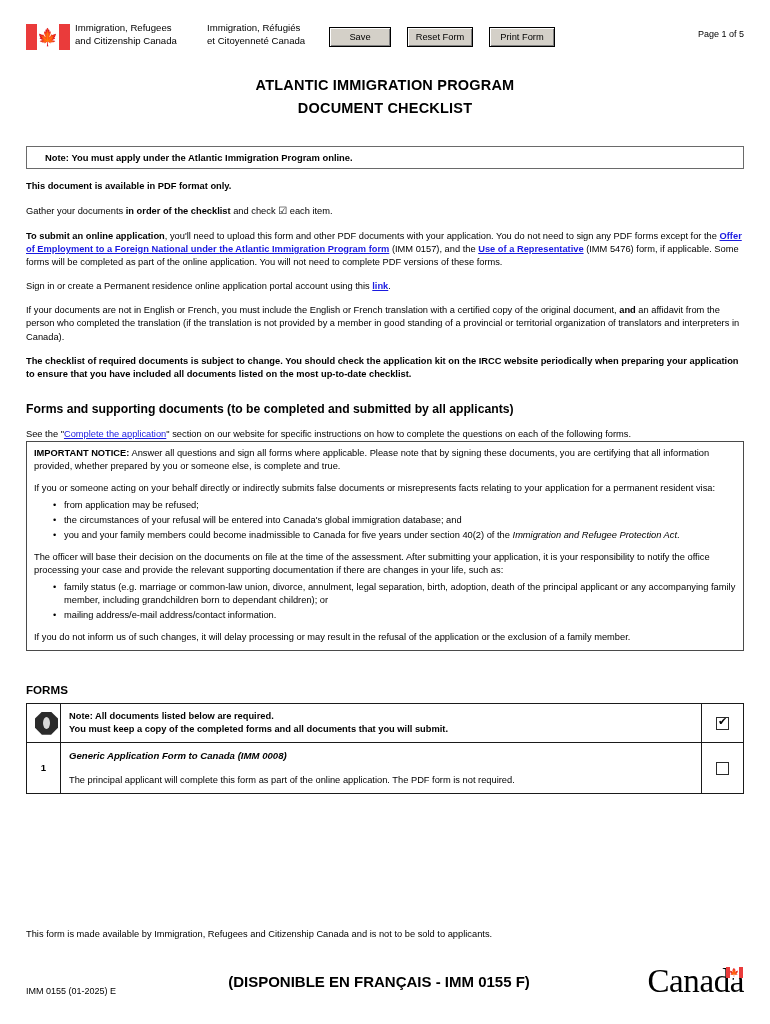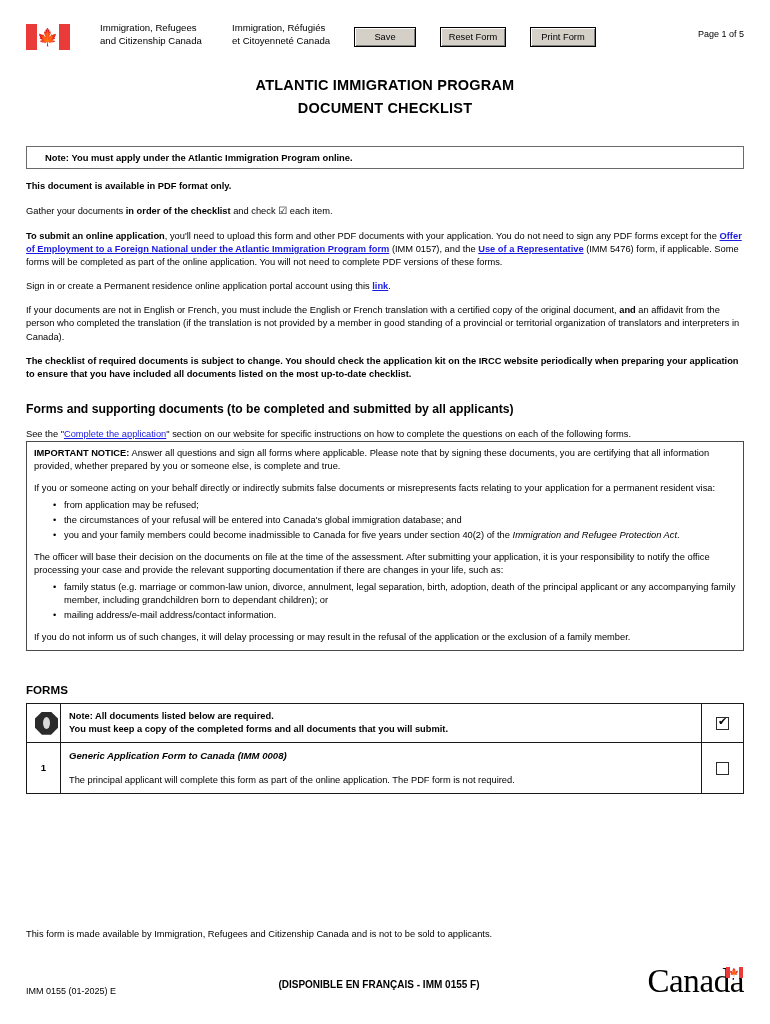--- a/index.html
+++ b/index.html
@@ -17,23 +17,23 @@
 
   
   .hdr { display: flex; align-items: flex-start; padding-top: 22px; height: 58px; }
   .flag { width: 44px; height: 26px; position: relative; flex: 0 0 auto; margin-top: 2px; }
   .flag .bar { position: absolute; top: 0; width: 11px; height: 26px; background: #ea3b3b; }
   .flag .bar.l { left: 0; } .flag .bar.r { right: 0; }
   .flag .mid { position: absolute; left: 11px; top: 0; width: 22px; height: 26px; background: #fff; }
   .flag .leaf { position: absolute; left: 50%; top: 50%; transform: translate(-50%,-50%);
                 font-size: 17px; color: #ea3b3b; line-height: 1; }
   .wordmark-en, .wordmark-fr { font-size: 9.6px; line-height: 1.33; white-space: pre-line; }
-  .wordmark-en { margin-left: 30px; width: 122px; }
+  .wordmark-en { margin-left: 5px; width: 122px; }
   .wordmark-fr { margin-left: 10px; width: 118px; }
-  .btns { display: flex; gap: 24px; margin-left: 4px; margin-top: 5px; }
+  .btns { display: flex; gap: 16px; margin-left: 4px; margin-top: 5px; }
   .btn {
     background: #d4d0c8; border: 1px solid #000;
     box-shadow: inset 1px 1px 0 #ffffff, inset -1px -1px 0 #808080;
     font-size: 9.3px; font-family: "Liberation Sans", sans-serif;
     padding: 4px 0; min-width: 62px; text-align: center; color: #000; cursor: pointer;
   }
   .btn.wide { min-width: 66px; }
   .pageno { margin-left: auto; font-size: 9px; margin-top: 6px; }
 
   
@@ -80,21 +80,21 @@
     text-align: center; font-size: 11px; line-height: 13px; color: #000; }
   .row-title { font-weight: bold; font-style: italic; font-size: 9.6px; }
   .row-body { margin-top: 11px; }
 
   
   .footer { position: absolute; left: 26px; right: 26px; bottom: 26px; }
   .f-line1 { text-align: left; font-weight: normal; font-size: 9.3px; }
   .f-row { display: flex; align-items: flex-end; margin-top: 17px; position: relative; height: 40px; }
   .f-code { font-size: 9px; }
   .f-mid { position: absolute; left: 0; right: 12px; text-align: center; font-weight: bold;
-           font-size: 10px; bottom: 6px; }
+           font-size: 15px; bottom: 6px; }
   .canada { margin-left: auto; position: relative; font-family: "Liberation Serif", serif;
             font-size: 33px; line-height: 1; letter-spacing: -0.4px; }
   .canada .cflag { position: absolute; right: 1px; top: 2px; width: 17px; height: 11px; }
   .canada .cflag .b { position: absolute; top: 0; width: 4px; height: 11px; background: #ea3b3b; }
   .canada .cflag .b.l { left: 0; } .canada .cflag .b.r { right: 0; }
   .canada .cflag .m { position: absolute; left: 4px; top: 0; width: 9px; height: 11px; background: #fff; }
   .canada .cflag .lf { position: absolute; left: 50%; top: 50%; transform: translate(-50%,-50%);
                        font-size: 8px; color: #ea3b3b; line-height: 1; }
 </style>
 </head>

